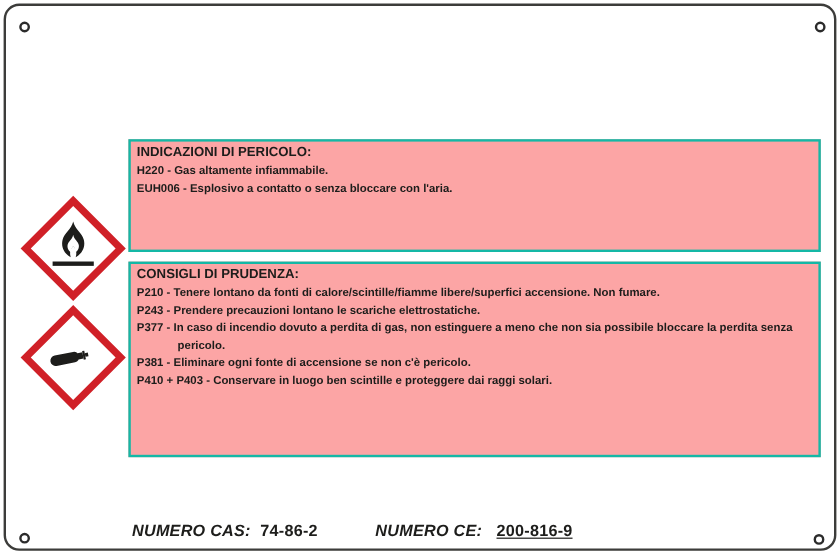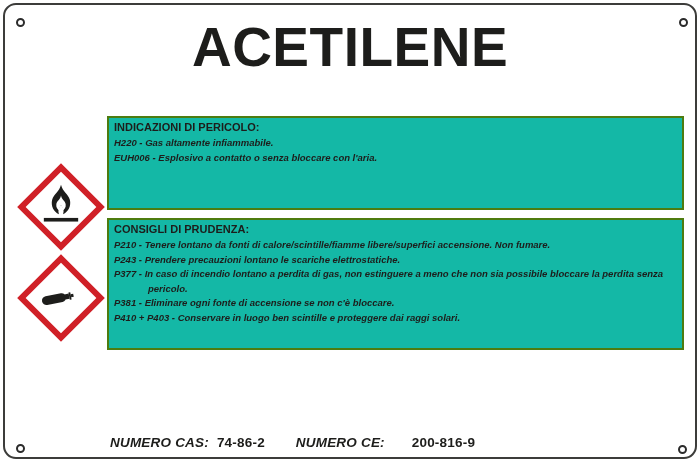--- a/index.html
+++ b/index.html
@@ -38,55 +38,54 @@
     border:6px solid var(--ghs-red);background:#fff;
     transform:rotate(45deg);
   }
   .pictogram svg{position:absolute;left:5px;top:5px;width:52px;height:52px;}
   .pictogram.flame{left:25px;top:171px;}
   .pictogram.cylinder{left:25px;top:262px;}
 
   
   .box{
     position:absolute;left:102px;width:577px;
-    border:2px solid #4d7c0f;background:#14b8a6;
+    border:2px solid #14b8a6;background:#fca5a5;
     padding:3px 8px 0 5px;
   }
   .box.hazard{top:111px;height:94px;}
-  .box.precaution{top:213px;height:132px;}
+  .box.precaution{top:213px;height:163px;}
   .box-heading{
     font-size:11px;line-height:13px;font-weight:bold;margin-bottom:2px;
   }
-  .stmts{font-size:9.5px;font-weight:bold;font-style:italic;}
+  .stmts{font-size:9.5px;font-weight:bold;}
   .stmt{
     line-height:14.6px;
     padding-left:34px;text-indent:-34px; 
   }
 
   .footer{
     position:absolute;left:105px;top:430px;
     font-size:13.5px;line-height:15px;font-weight:bold;letter-spacing:0.2px;
     white-space:nowrap;
   }
   .footer .lbl{display:inline-block;font-style:italic;}
   .footer .val-cas{display:inline-block;margin-left:4px;}
-  .footer .lbl-ce{display:inline-block;margin-left:27px;}
-  .footer .val-ce{display:inline-block;margin-left:23px;}
+  .footer .lbl-ce{display:inline-block;margin-left:44px;}
+  .footer .val-ce{display:inline-block;margin-left:8px;text-decoration:underline;}
 </style>
 </head>
 <body>
 
 <div class="plate">
 
   <span class="hole tl"></span>
   <span class="hole tr"></span>
   <span class="hole bl"></span>
   <span class="hole br"></span>
 
-  <h1 class="title">ACETILENE</h1>
 
   <div class="pictogram flame">
     <span class="diamond"></span>
     <svg viewBox="0 0 100 100" aria-hidden="true">
       <path fill="#1d1d1b" d="M50 7 C53 20 64 25 67 36 C70 48 64 59 54 64 C56 57 55 51 50 46 C45 51 44 57 46 64 C36 59 30 48 33 36 C36 25 47 20 50 7 Z"></path>
       <path fill="#ffffff" d="M50 28 C51.5 36 58 38.5 59 44.5 C60 50.5 56.5 55 52.5 57 C53.5 52.5 52.5 49 50 46.5 C47.5 49 46.5 52.5 47.5 57 C43.5 55 40 50.5 41 44.5 C42 38.5 48.5 36 50 28 Z"></path>
       <rect fill="#1d1d1b" x="17" y="71" width="66" height="7"></rect>
     </svg>
   </div>
 
@@ -108,22 +107,22 @@
       <div class="stmt">H220 - Gas altamente infiammabile.</div>
       <div class="stmt">EUH006 - Esplosivo a contatto o senza bloccare con l'aria.</div>
     </div>
   </div>
 
   <div class="box precaution">
     <div class="box-heading">CONSIGLI DI PRUDENZA:</div>
     <div class="stmts">
       <div class="stmt">P210 - Tenere lontano da fonti di calore/scintille/fiamme libere/superfici accensione. Non fumare.</div>
       <div class="stmt">P243 - Prendere precauzioni lontano le scariche elettrostatiche.</div>
-      <div class="stmt">P377 - In caso di incendio lontano a perdita di gas, non estinguere a meno che non sia possibile bloccare la perdita senza pericolo.</div>
-      <div class="stmt">P381 - Eliminare ogni fonte di accensione se non c'è bloccare.</div>
+      <div class="stmt">P377 - In caso di incendio dovuto a perdita di gas, non estinguere a meno che non sia possibile bloccare la perdita senza pericolo.</div>
+      <div class="stmt">P381 - Eliminare ogni fonte di accensione se non c'è pericolo.</div>
       <div class="stmt">P410 + P403 - Conservare in luogo ben scintille e proteggere dai raggi solari.</div>
     </div>
   </div>
 
   <div class="footer">
     <span class="lbl">NUMERO CAS:</span>
     <span class="val-cas">74-86-2</span>
     <span class="lbl lbl-ce">NUMERO CE:</span>
     <span class="val-ce">200-816-9</span>
   </div>

